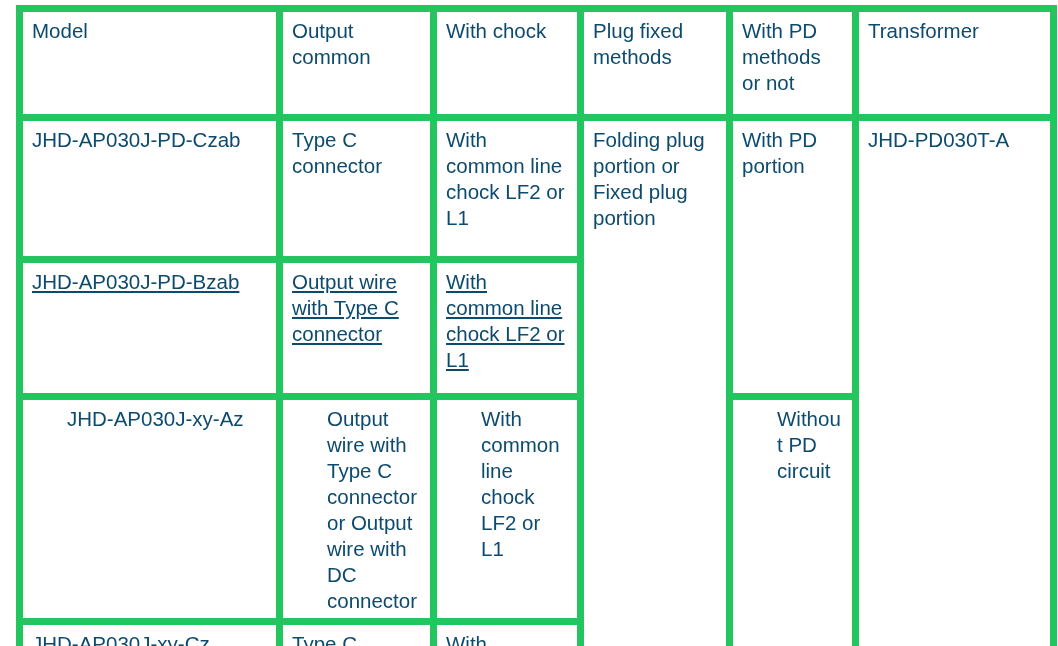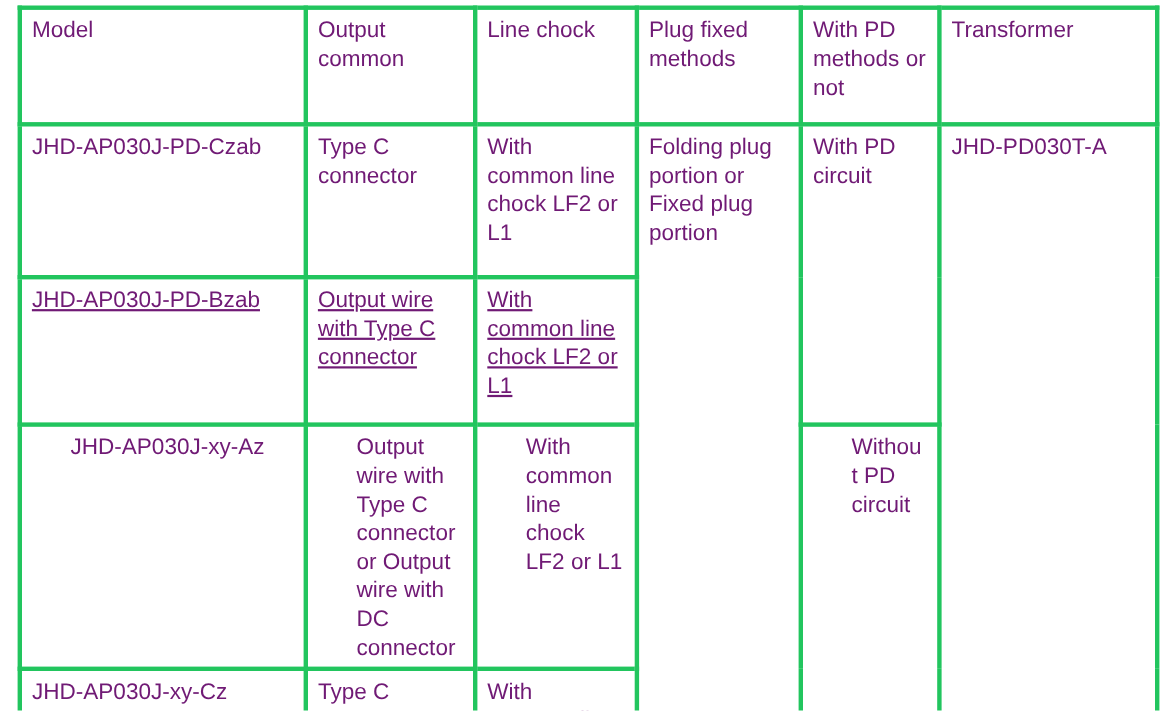--- a/index.html
+++ b/index.html
@@ -27,28 +27,28 @@
     left: 16px;
     top: 5px;
     width: 1034px;
     height: 632px;
     border-collapse: collapse;
     table-layout: fixed;
     background: #ffffff;
   }
   table.spec-table td,
   table.spec-table th {
-    border: 4px solid #22c55e;
+    border: 7px solid #22c55e;
     vertical-align: top;
     text-align: left;
     font-weight: normal;
     font-size: 20.5px;
     line-height: 26px;
     padding: 6px 9px 4px 9px;
-    color: #701a75;
+    color: #0c4a6e;
     background: #ffffff;
     word-wrap: break-word;
     overflow-wrap: break-word;
   }
   
   col.c-model       { width: 260px; }
   col.c-output      { width: 154px; }
   col.c-chock       { width: 147px; }
   col.c-plug        { width: 149px; }
   col.c-pd          { width: 126px; }
@@ -72,32 +72,32 @@
       <col class="c-chock">
       <col class="c-plug">
       <col class="c-pd">
       <col class="c-transformer">
     </colgroup>
     <tbody>
 
       <tr class="header-row">
         <td>Model</td>
         <td>Output common</td>
-        <td>Line chock</td>
+        <td>With chock</td>
         <td>Plug fixed methods</td>
         <td>With PD methods or not</td>
         <td>Transformer</td>
       </tr>
 
       <tr class="row-1">
         <td>JHD-AP030J-PD-Czab</td>
         <td>Type C connector</td>
         <td>With common line chock LF2 or L1</td>
         <td rowspan="4">Folding plug portion or Fixed plug portion</td>
-        <td rowspan="2">With PD circuit</td>
+        <td rowspan="2">With PD portion</td>
         <td rowspan="4">JHD-PD030T-A</td>
       </tr>
 
       <tr class="row-2">
         <td>JHD-AP030J-PD-Bzab</td>
         <td>Output wire with Type C connector</td>
         <td>With common line chock LF2 or L1</td>
       </tr>
 
       <tr class="row-3">

